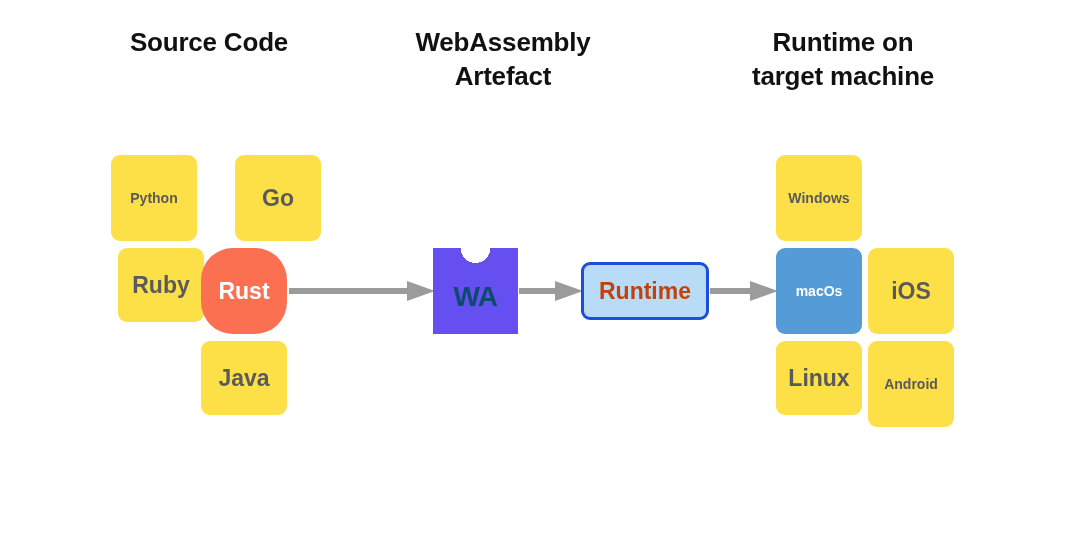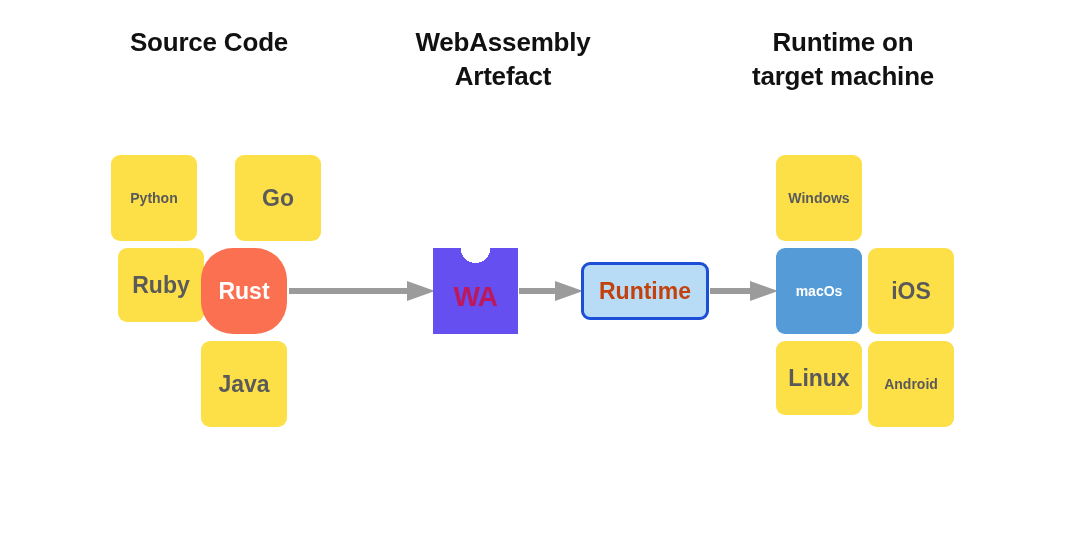--- a/index.html
+++ b/index.html
@@ -58,21 +58,21 @@
   .tile.accent-blue {
     background: #549bd8;
     color: #ffffff;
   }
 
   
   #tile-python  { left: 111px; top: 155px; width: 86px; height: 86px; }
   #tile-go      { left: 201px; top: 155px; width: 86px; height: 86px; margin-left: 34px; }
   #tile-ruby    { left: 98px; top: 248px; width: 86px; height: 74px; margin-left: 20px; }
   #tile-rust    { left: 201px; top: 248px; width: 86px; height: 86px; border-radius: 32px; }
-  #tile-java    { left: 201px; top: 341px; width: 86px; height: 86px; }
+  #tile-java    { left: 201px; top: 341px; width: 86px; height: 74px; }
 
   
   #tile-windows { left: 776px; top: 155px; width: 86px; height: 86px; }
   #tile-macos   { left: 776px; top: 248px; width: 86px; height: 86px; }
   #tile-ios     { left: 868px; top: 248px; width: 86px; height: 86px; }
   #tile-linux   { left: 776px; top: 341px; width: 86px; height: 74px; }
   #tile-android { left: 868px; top: 341px; width: 86px; height: 86px; }
 
   
   #wasm-logo {
@@ -90,21 +90,21 @@
     mask-image: radial-gradient(circle 15px at 50% 0, transparent 99%, #000 100%);
   }
   #wasm-logo .wasm-label {
     position: absolute;
     inset: 0;
     display: flex;
     align-items: center;
     justify-content: center;
     padding-top: 12px;
     box-sizing: border-box;
-    color: #be185d;
+    color: #0c4a6e;
     font-weight: bold;
     font-size: 28px;
     letter-spacing: -0.5px;
   }
 
   
   #runtime-pill {
     position: absolute;
     left: 581px;
     top: 262px;

